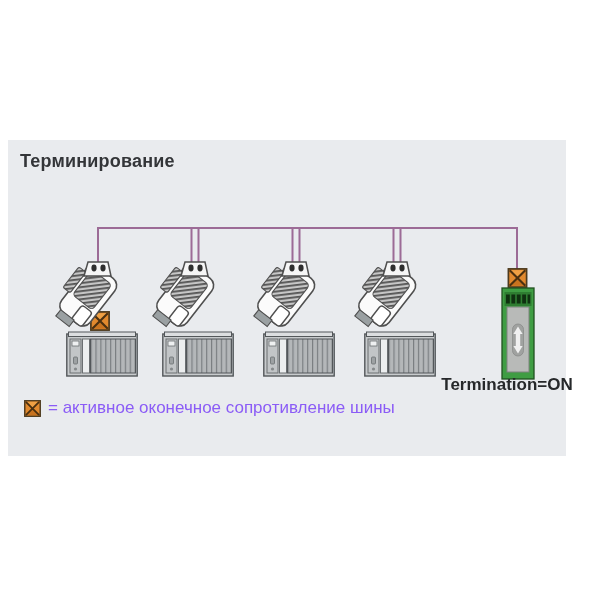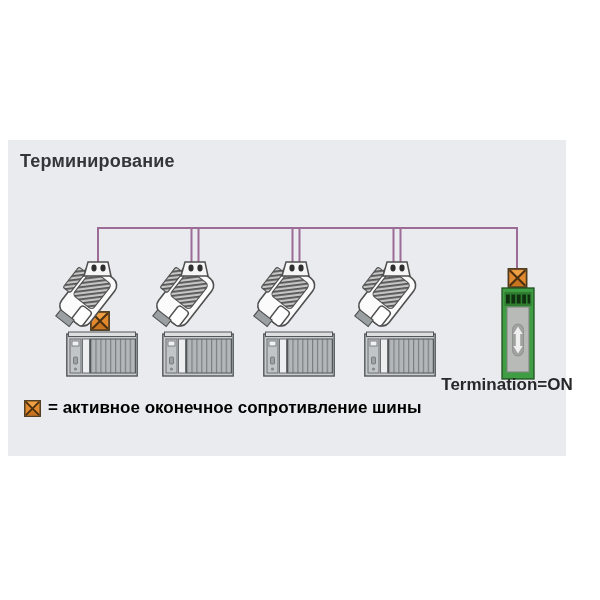--- a/index.html
+++ b/index.html
@@ -5,21 +5,21 @@
   html,body{margin:0;padding:0;background:#ffffff;}
   .stage{position:relative;width:600px;height:600px;background:#ffffff;overflow:hidden;
          font-family:"Liberation Sans",sans-serif;}
   .panel{position:absolute;left:8px;top:140px;width:558px;height:316px;background:#e9ebee;}
   .panel-title{position:absolute;left:12px;top:11px;font-size:18px;font-weight:bold;
                color:#333538;letter-spacing:.2px;white-space:nowrap;}
   .diagram-svg{position:absolute;left:0;top:0;display:block;}
   .term-label{position:absolute;left:389px;top:235px;width:220px;text-align:center;
               font-size:17px;font-weight:bold;color:#26282a;white-space:nowrap;}
   .legend{position:absolute;left:16px;top:258px;display:flex;align-items:center;gap:7px;
-          font-size:17px;font-weight:bold;color:#000000;white-space:nowrap;}
+          font-size:17px;font-weight:normal;color:#8b5cf6;white-space:nowrap;}
   .legend svg{display:block;flex:0 0 auto;}
 </style>
 </head>
 <body>
 
 <div class="stage">
 
   <section class="panel">
 
     <div class="panel-title">Терминирование</div>

